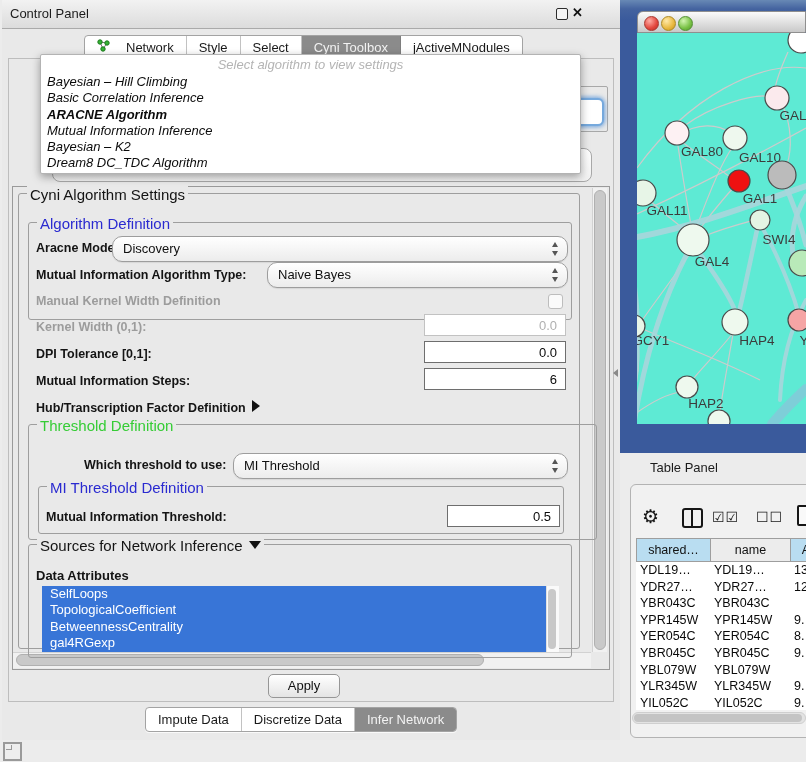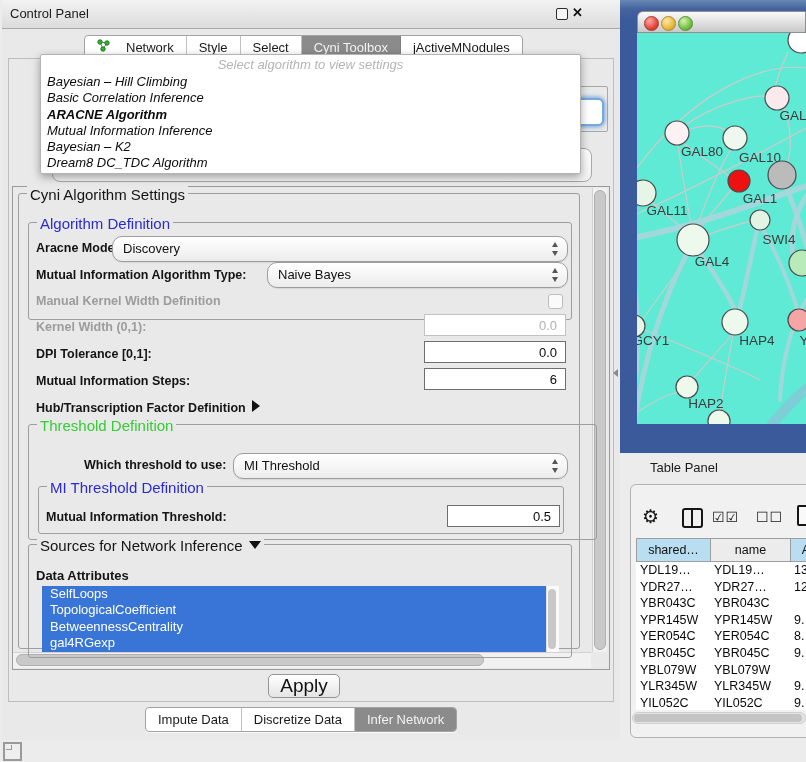--- a/index.html
+++ b/index.html
@@ -49,21 +49,21 @@
   .tfield{position:absolute;width:142px;height:22px;border:1px solid #6e6e6e;background:#fff;font-size:13px;text-align:right;padding:0 8px 0 4px;box-sizing:border-box;color:#0a0a0a;font-family:"Liberation Sans",sans-serif;}
   .tfield.dis{border-color:#c2c2c2;color:#b0b0b0;}
   .checkbox{position:absolute;width:13px;height:13px;border:1px solid #bdbdbd;border-radius:3px;background:#fafafa;}
   .disc{display:inline-block;width:0;height:0;}
   .disc.right{border-top:6px solid transparent;border-bottom:6px solid transparent;border-left:8px solid #111;margin-left:6px;}
   .disc.down{border-left:6px solid transparent;border-right:6px solid transparent;border-top:8px solid #111;margin-left:6px;vertical-align:2px;}
   .attr-list{left:42px;top:586px;width:516px;height:66px;background:#fff;overflow:hidden;}
   .attr-item{width:504px;height:16.4px;background:#3875d7;color:#fff;font-size:13px;line-height:16.4px;padding-left:8px;box-sizing:border-box;white-space:nowrap;}
   .list-vtrack{left:546px;top:586px;width:12px;height:66px;background:#fafafa;border-left:1px solid #e0e0e0;}
   .list-vthumb{left:548px;top:589px;width:8px;height:60px;background:#c8c8c8;border-radius:4px;}
-  .apply-btn{left:268px;top:674px;width:70px;height:22px;border:1px solid #969696;border-radius:5px;background:linear-gradient(#ffffff,#e4e4e4);font-size:19px;text-align:center;line-height:21px;color:#111;}
+  .apply-btn{left:268px;top:674px;width:70px;height:22px;border:1px solid #969696;border-radius:5px;background:linear-gradient(#ffffff,#e4e4e4);font-size:13px;text-align:center;line-height:21px;color:#111;}
   .corner-icon{left:3px;top:742px;width:15px;height:15px;border:2px solid #9a9a9a;background:#eee;}
   .corner-icon i{position:absolute;left:1px;top:1px;width:5px;height:4px;border-right:1.5px solid #9a9a9a;border-bottom:1.5px solid #9a9a9a;}
   .split-arrow{left:613px;top:369px;width:0;height:0;border-top:4px solid transparent;border-bottom:4px solid transparent;border-right:5px solid #8a8a8a;}
   
   .desktop{left:620px;top:0;width:186px;height:453px;background:linear-gradient(#6889b5 0px,#44639f 9px,#3a5a9c 20px,#3a5a9c 100%);}
   .net-titlebar{left:637px;top:11px;width:169px;height:22px;background:linear-gradient(#fbfbfb,#c9c9c9);border:1px solid #8f8f8f;border-top-left-radius:6px;box-sizing:border-box;}
   .tl{position:absolute;top:4px;width:13px;height:13px;border-radius:50%;}
   .tl.red{background:radial-gradient(circle at 35% 30%,#ffaca4,#e2453c 60%,#b63028);border:1px solid #a8352d;}
   .tl.yellow{background:radial-gradient(circle at 35% 30%,#ffe9a8,#e8b83f 60%,#c18f1f);border:1px solid #ad8a23;}
   .tl.green{background:radial-gradient(circle at 35% 30%,#d2f5b0,#77c043 60%,#51962b);border:1px solid #549134;}

